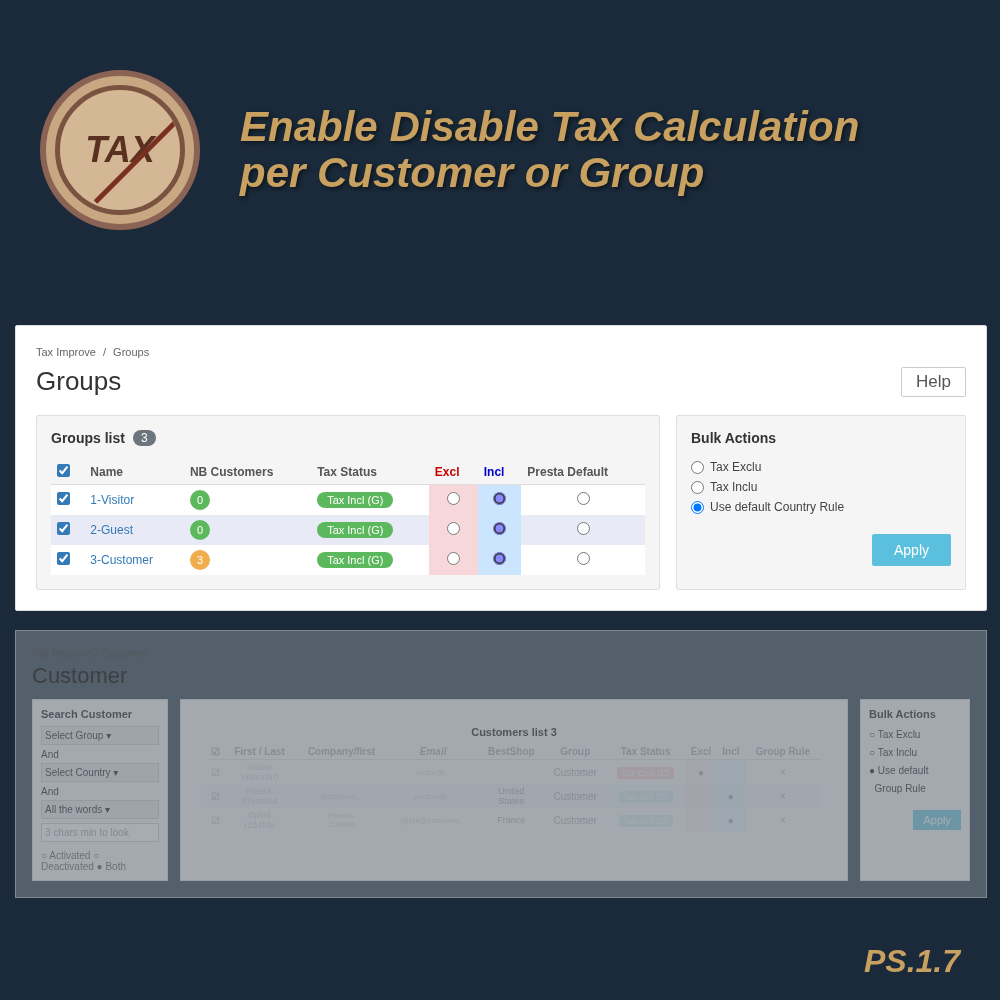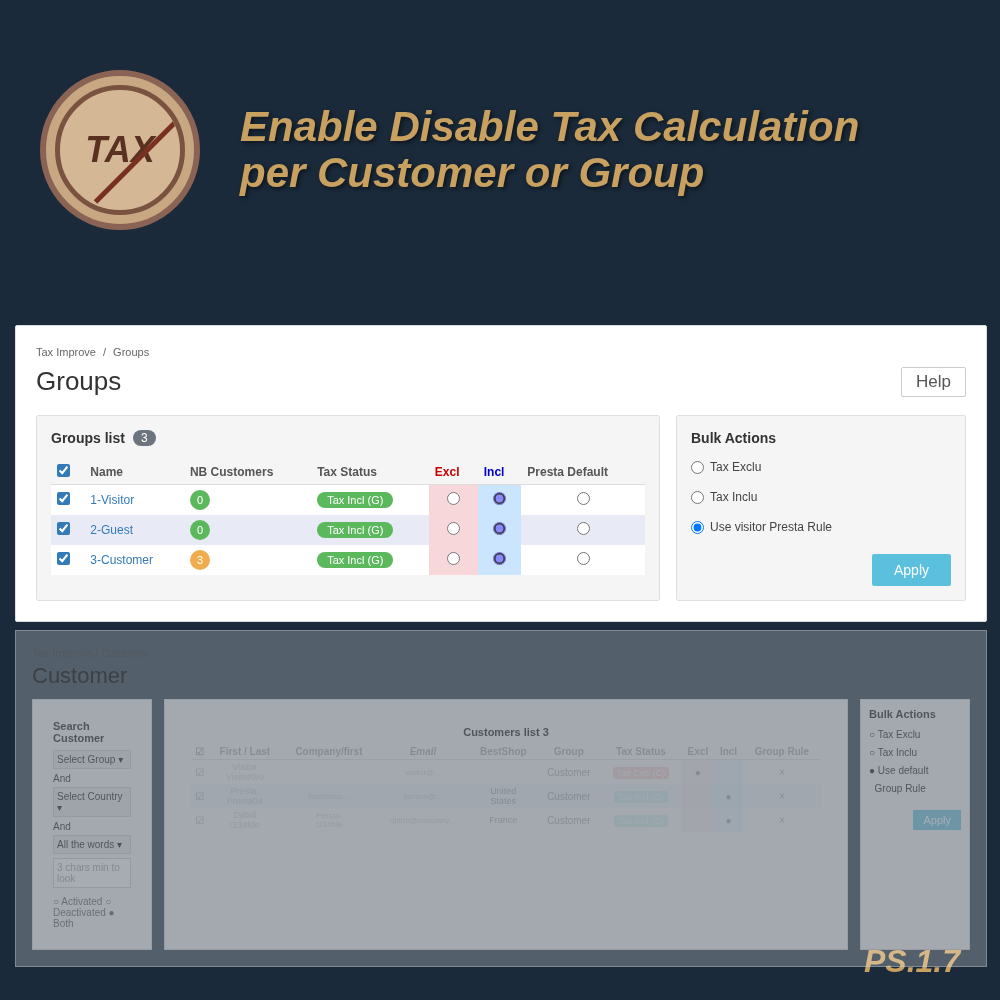--- a/index.html
+++ b/index.html
@@ -214,21 +214,21 @@
     }
     .bulk-title {
       font-size: 14px;
       font-weight: bold;
       color: #333;
       margin-bottom: 14px;
     }
     .radio-group {
       display: flex;
       flex-direction: column;
-      gap: 16px;
+      gap: 6px;
       margin-bottom: 20px;
     }
     .radio-item {
       display: flex;
       align-items: center;
       gap: 6px;
       font-size: 12px;
       color: #444;
     }
     .apply-btn {
@@ -401,33 +401,33 @@
         <label class="radio-item">
           <input type="radio" name="bulk_action" style="">
           <span>Tax Exclu</span>
         </label>
         <label class="radio-item">
           <input type="radio" name="bulk_action" style="">
           <span>Tax Inclu</span>
         </label>
         <label class="radio-item">
           <input type="radio" name="bulk_action" checked="" style="">
-          <span>Use visitor Presta Rule</span>
+          <span>Use default Country Rule</span>
         </label>
       </div>
       <button class="apply-btn">Apply</button>
     </div>
   </div>
 </div>
 
 <div class="bg-panel">
   <div style="font-size:11px;color:#555;margin-bottom:4px;">Tax Improve / Customer</div>
   <div style="font-size:22px;font-weight:300;color:#333;margin-bottom:10px;">Customer</div>
   <div style="display:flex;gap:12px;">
-    <div style="width:120px;background:#f5f5f5;border:1px solid #ddd;padding:20px;font-size:11px;">
+    <div style="width:136px;background:#f5f5f5;border:1px solid #ddd;padding:8px;font-size:11px;">
       <div style="font-weight:bold;margin-bottom:6px;">Search Customer</div>
       <div style="background:#e9e9e9;border:1px solid #ccc;padding:3px;margin-bottom:4px;font-size:10px;">Select Group ▾</div>
       <div style="font-size:10px;margin:3px 0;">And</div>
       <div style="background:#e9e9e9;border:1px solid #ccc;padding:3px;margin-bottom:4px;font-size:10px;">Select Country ▾</div>
       <div style="font-size:10px;margin:3px 0;">And</div>
       <div style="background:#e9e9e9;border:1px solid #ccc;padding:3px;margin-bottom:4px;font-size:10px;">All the words ▾</div>
       <div style="background:#fff;border:1px solid #ccc;padding:3px;margin-bottom:8px;font-size:10px;color:#999;">3 chars min to look</div>
       <div style="font-size:10px;">
         <span>○ Activated  ○</span><br>
         <span>Deactivated  ● Both</span>

